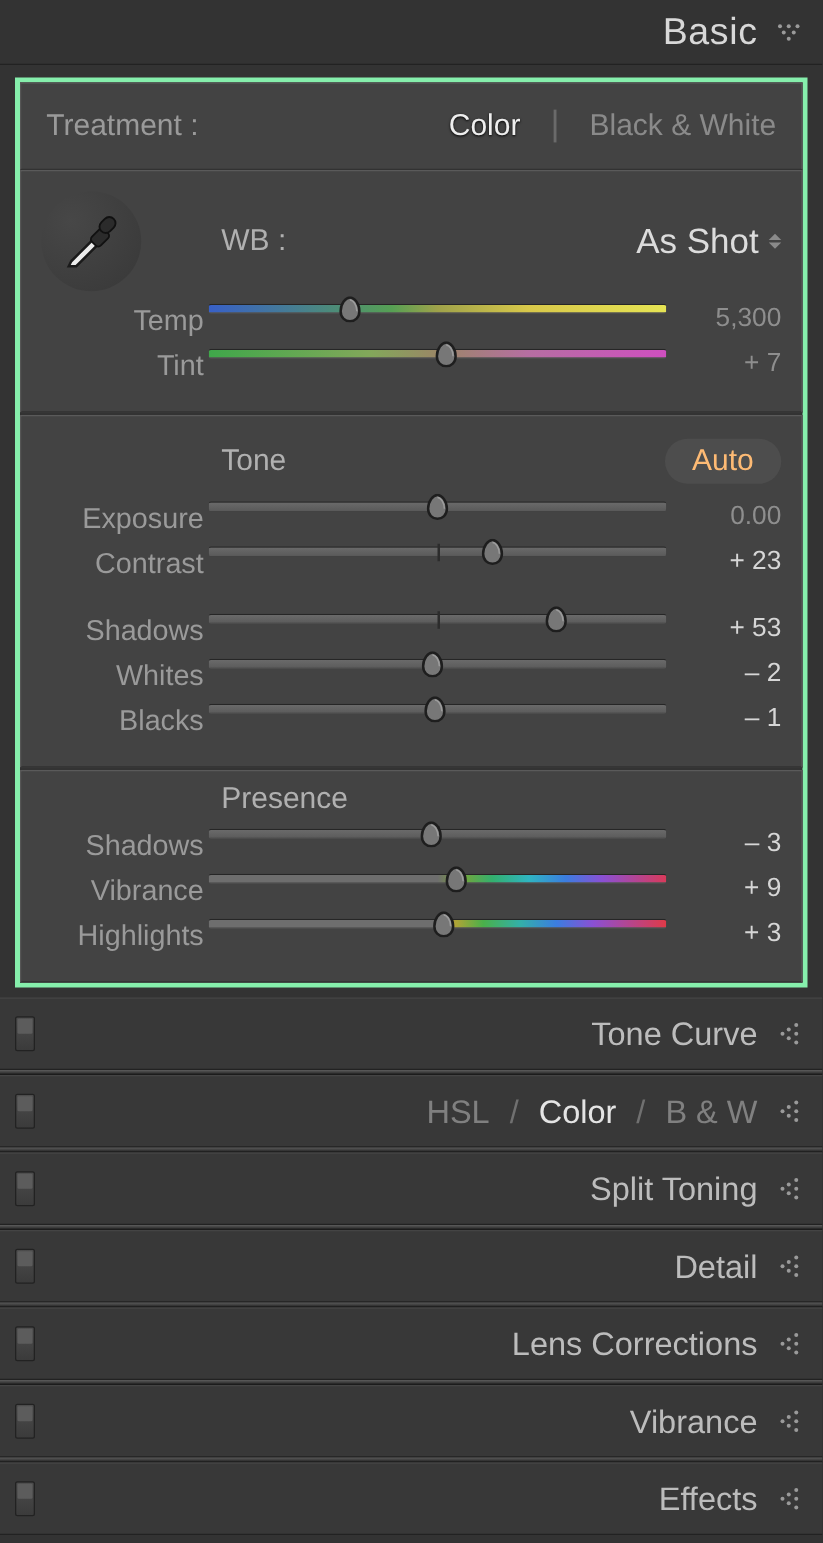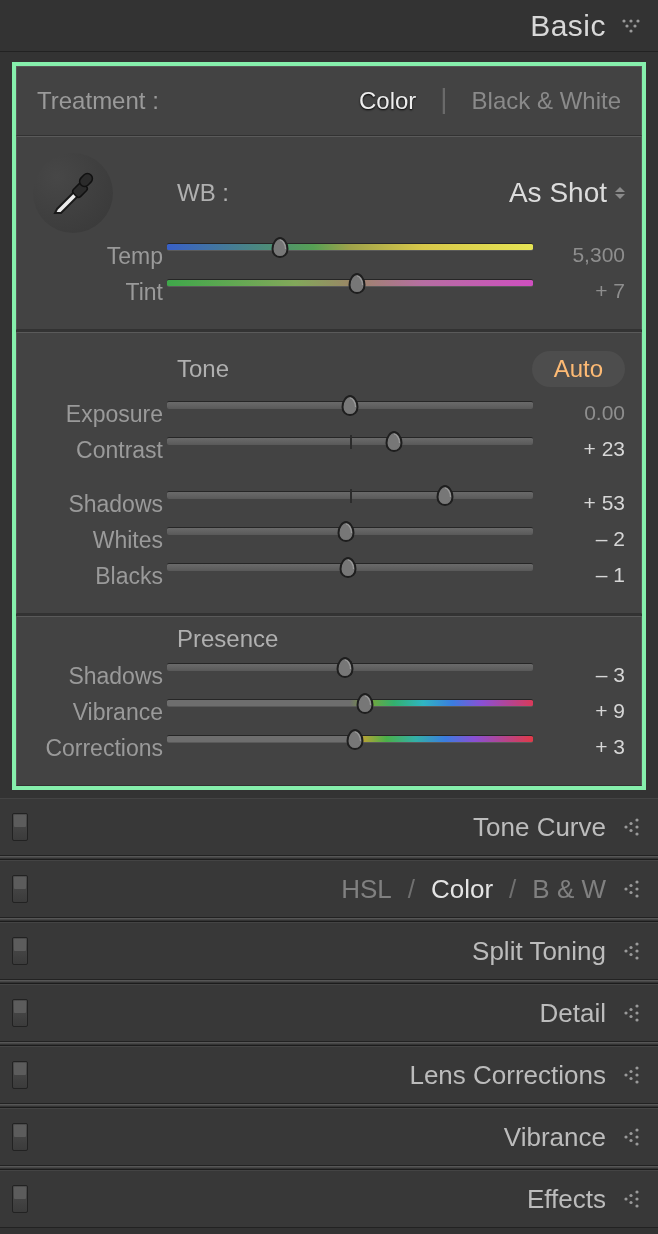--- a/index.html
+++ b/index.html
@@ -390,21 +390,21 @@
         <div class="thumb" style="left: 54%;">
             <svg width="21" height="21" viewBox="0 0 21 21">
   <path d="M10.5 1 C14 1 18 6 18 12 C18 17 14.5 20 10.5 20 C6.5 20 3 17 3 12 C3 6 7 1 10.5 1 Z" fill="#777" stroke="#1e1e1e" stroke-width="2"></path>
   <path d="M10.5 3 C13 3 16 7 16 12" fill="none" stroke="#9c9c9c" stroke-width="1.2"></path>
 </svg>
           </div>
       </div>
       <span class="value">+ 9</span>
     </div>
     <div class="slider-row">
-      <span class="label">Corrections</span>
+      <span class="label">Highlights</span>
       <div class="track sat">
         <div class="thumb" style="left: 51.5%;">
             <svg width="21" height="21" viewBox="0 0 21 21">
   <path d="M10.5 1 C14 1 18 6 18 12 C18 17 14.5 20 10.5 20 C6.5 20 3 17 3 12 C3 6 7 1 10.5 1 Z" fill="#777" stroke="#1e1e1e" stroke-width="2"></path>
   <path d="M10.5 3 C13 3 16 7 16 12" fill="none" stroke="#9c9c9c" stroke-width="1.2"></path>
 </svg>
           </div>
       </div>
       <span class="value">+ 3</span>
     </div>

